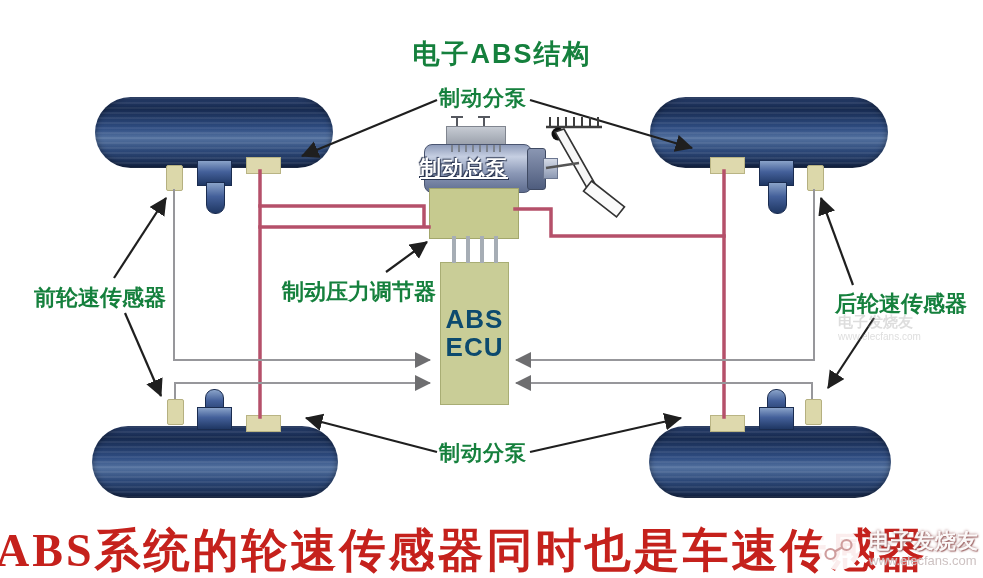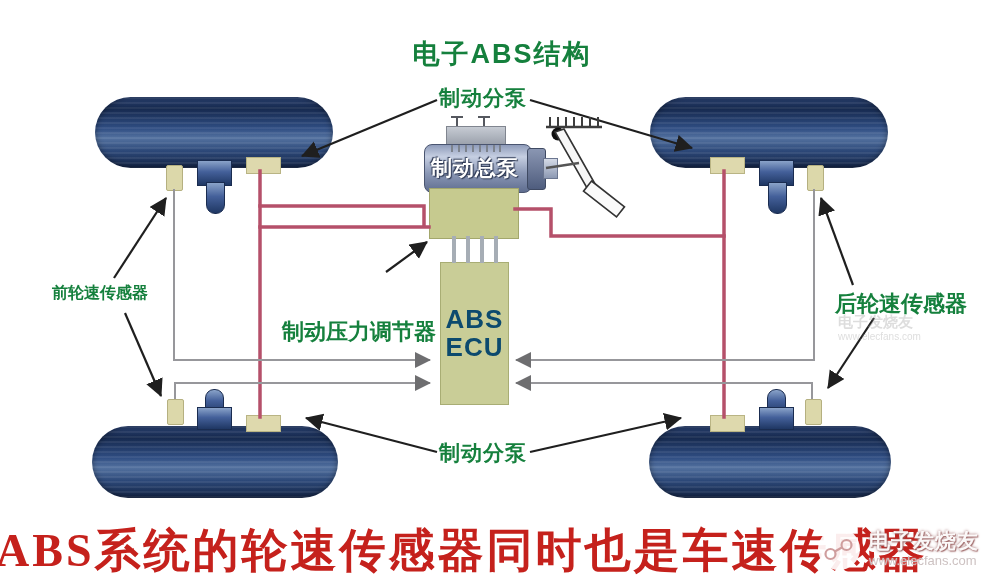--- a/index.html
+++ b/index.html
@@ -44,36 +44,36 @@
   #cal-br-w{left:759px;top:407px;height:21px;}
 
   
   #reservoir{left:446px;top:126px;width:58px;height:18px;background:linear-gradient(#c6cbd3,#9aa0ab);border:1px solid #80858f;}
   #master{left:424px;top:144px;width:106px;height:47px;border-radius:8px;border:1px solid #4a5570;
     background:linear-gradient(180deg,#8f9cba 0%,#c6cfe2 25%,#8b98b6 60%,#5f6d8f 100%);}
   #master-cap{left:527px;top:148px;width:17px;height:40px;border-radius:3px;border:1px solid #3f4a63;
     background:linear-gradient(180deg,#8a96b2,#4f5d7e);}
   #master-nozzle{left:543px;top:158px;width:13px;height:19px;border:1px solid #6b7690;
     background:linear-gradient(180deg,#d4dae6,#8d99b3);}
-  #master-label{left:420px;top:154px;width:110px;text-align:center;font-size:21px;font-weight:bold;color:#fff;
-    letter-spacing:1px;text-shadow:1px 1px 1px #2a3550,-1px -1px 1px #2a3550;}
+  #master-label{left:420px;top:154px;width:110px;text-align:left;font-size:21px;font-weight:bold;color:#fff;
+    letter-spacing:1px;text-shadow:1px 1px 1px #2a3550,-1px -1px 1px #2a3550;text-decoration:underline;}
 
   
   #regulator{left:429px;top:188px;width:88px;height:49px;background:#c6ca8f;border:1px solid #a3a76c;}
   #ecu{left:440px;top:262px;width:67px;height:141px;background:#c9cd97;border:1px solid #a8ad74;
     display:flex;flex-direction:column;align-items:center;justify-content:center;
     font-weight:bold;font-size:26px;color:#0c4a6e;line-height:1.05;letter-spacing:1px;}
 
   
   .lbl{position:absolute;font-weight:bold;color:#15803d;text-align:center;}
   #title{left:302px;top:36px;width:400px;font-size:27px;letter-spacing:2px;}
   #label-cyl-top{left:383px;top:84px;width:200px;font-size:21px;letter-spacing:1px;}
   #label-cyl-bottom{left:383px;top:439px;width:200px;font-size:21px;letter-spacing:1px;}
-  #label-regulator{left:259px;top:277px;width:200px;font-size:22px;margin-top:40px;}
-  #label-front{left:10px;top:283px;width:180px;font-size:16px;}
+  #label-regulator{left:259px;top:277px;width:200px;font-size:22px;}
+  #label-front{left:10px;top:283px;width:180px;font-size:22px;}
   #label-rear{left:811px;top:289px;width:180px;font-size:22px;}
 
   
   #caption{left:-4px;top:520px;font-size:46px;font-weight:bold;color:#c5211c;white-space:nowrap;
     letter-spacing:3px;font-family:"Liberation Serif",serif;}
 
   
   #wm-mid{left:838px;top:314px;opacity:.33;color:#9a9a9a;line-height:1.1;text-align:left;}
   #wm-mid .wm-name{font-size:15px;font-weight:bold;}
   #wm-mid .wm-url{font-size:10px;}

